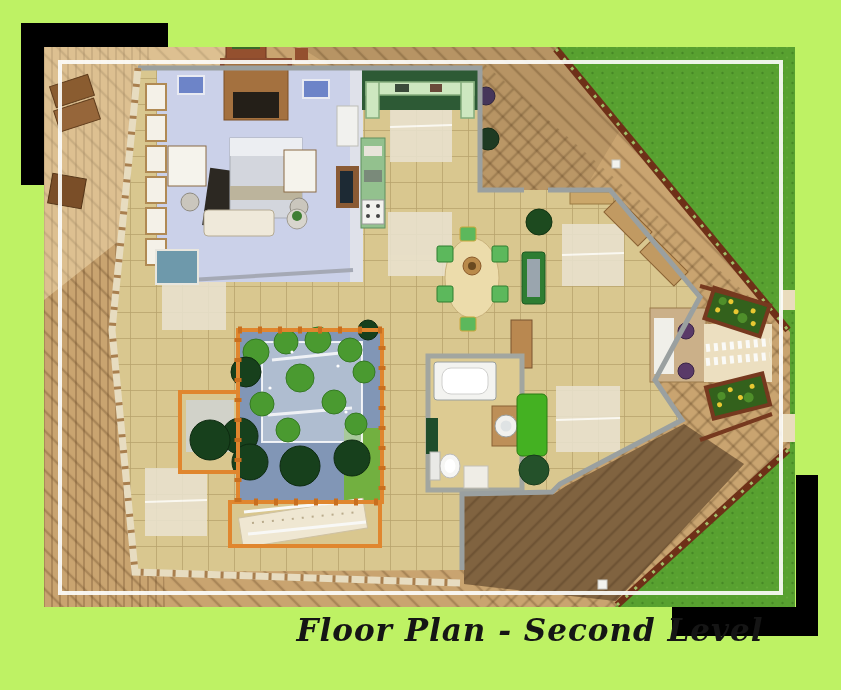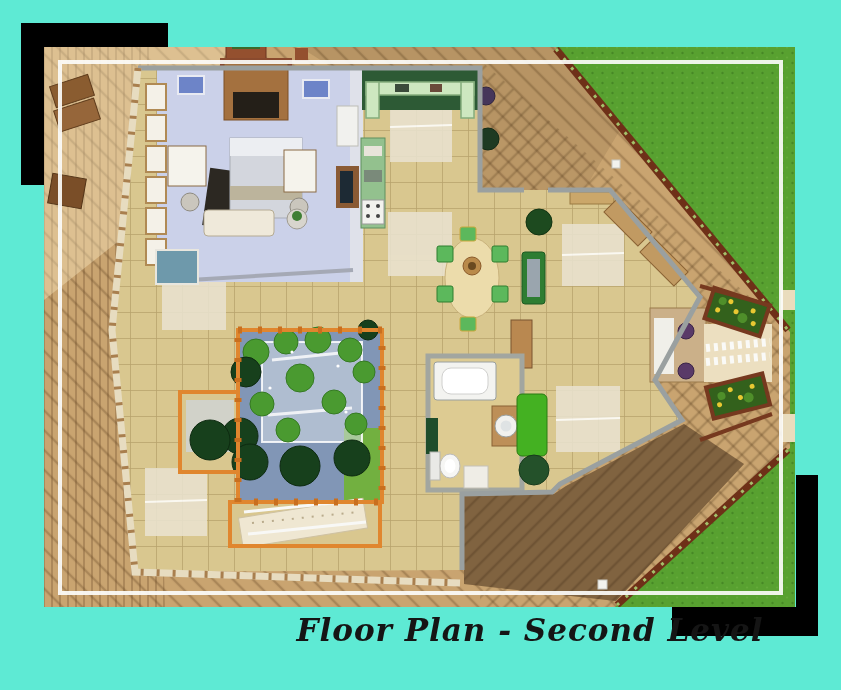--- a/index.html
+++ b/index.html
@@ -1,16 +1,16 @@
 <!DOCTYPE html>
 <html><head>
 <meta charset="utf-8">
 <style>
   html,body{margin:0;padding:0;background:#ffffff;}
-  .stage{position:relative;width:841px;height:690px;background:#5eead4;overflow:hidden;
+  .stage{position:relative;width:841px;height:690px;background:#bef264;overflow:hidden;
          font-family:"Liberation Sans",sans-serif;}
   svg{position:absolute;left:0;top:0;}
   .caption-text{font-family:"DejaVu Serif",serif;font-style:italic;font-weight:bold;letter-spacing:1px;}
 </style>
 </head>
 <body>
 
 <div class="stage">
 <svg width="841" height="690" viewBox="0 0 841 690">
   <defs>

